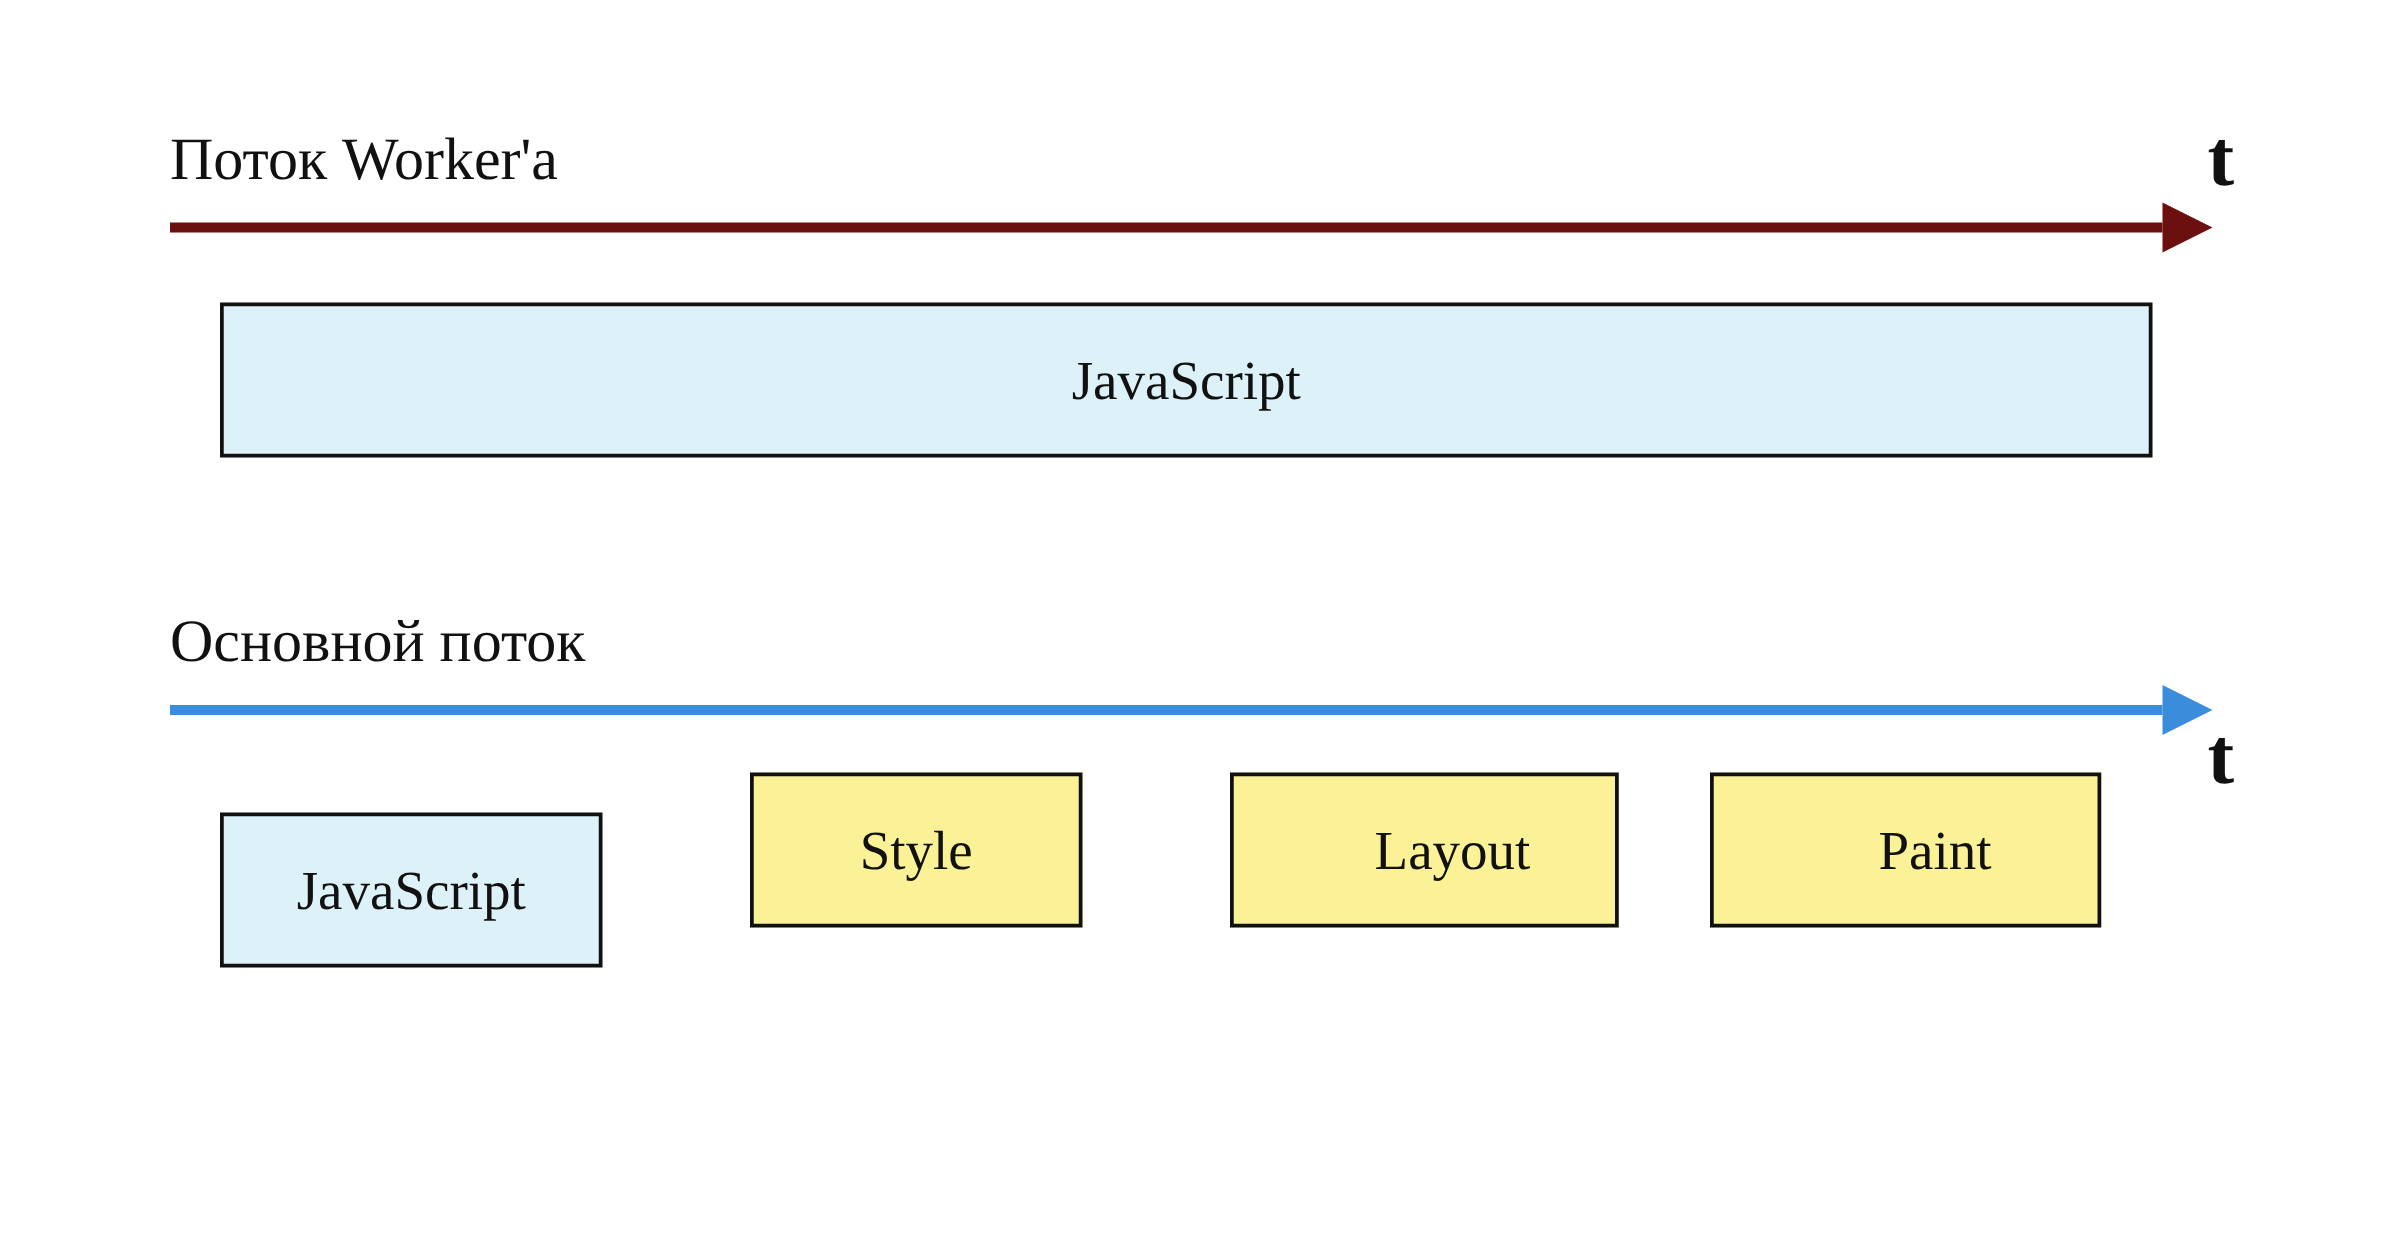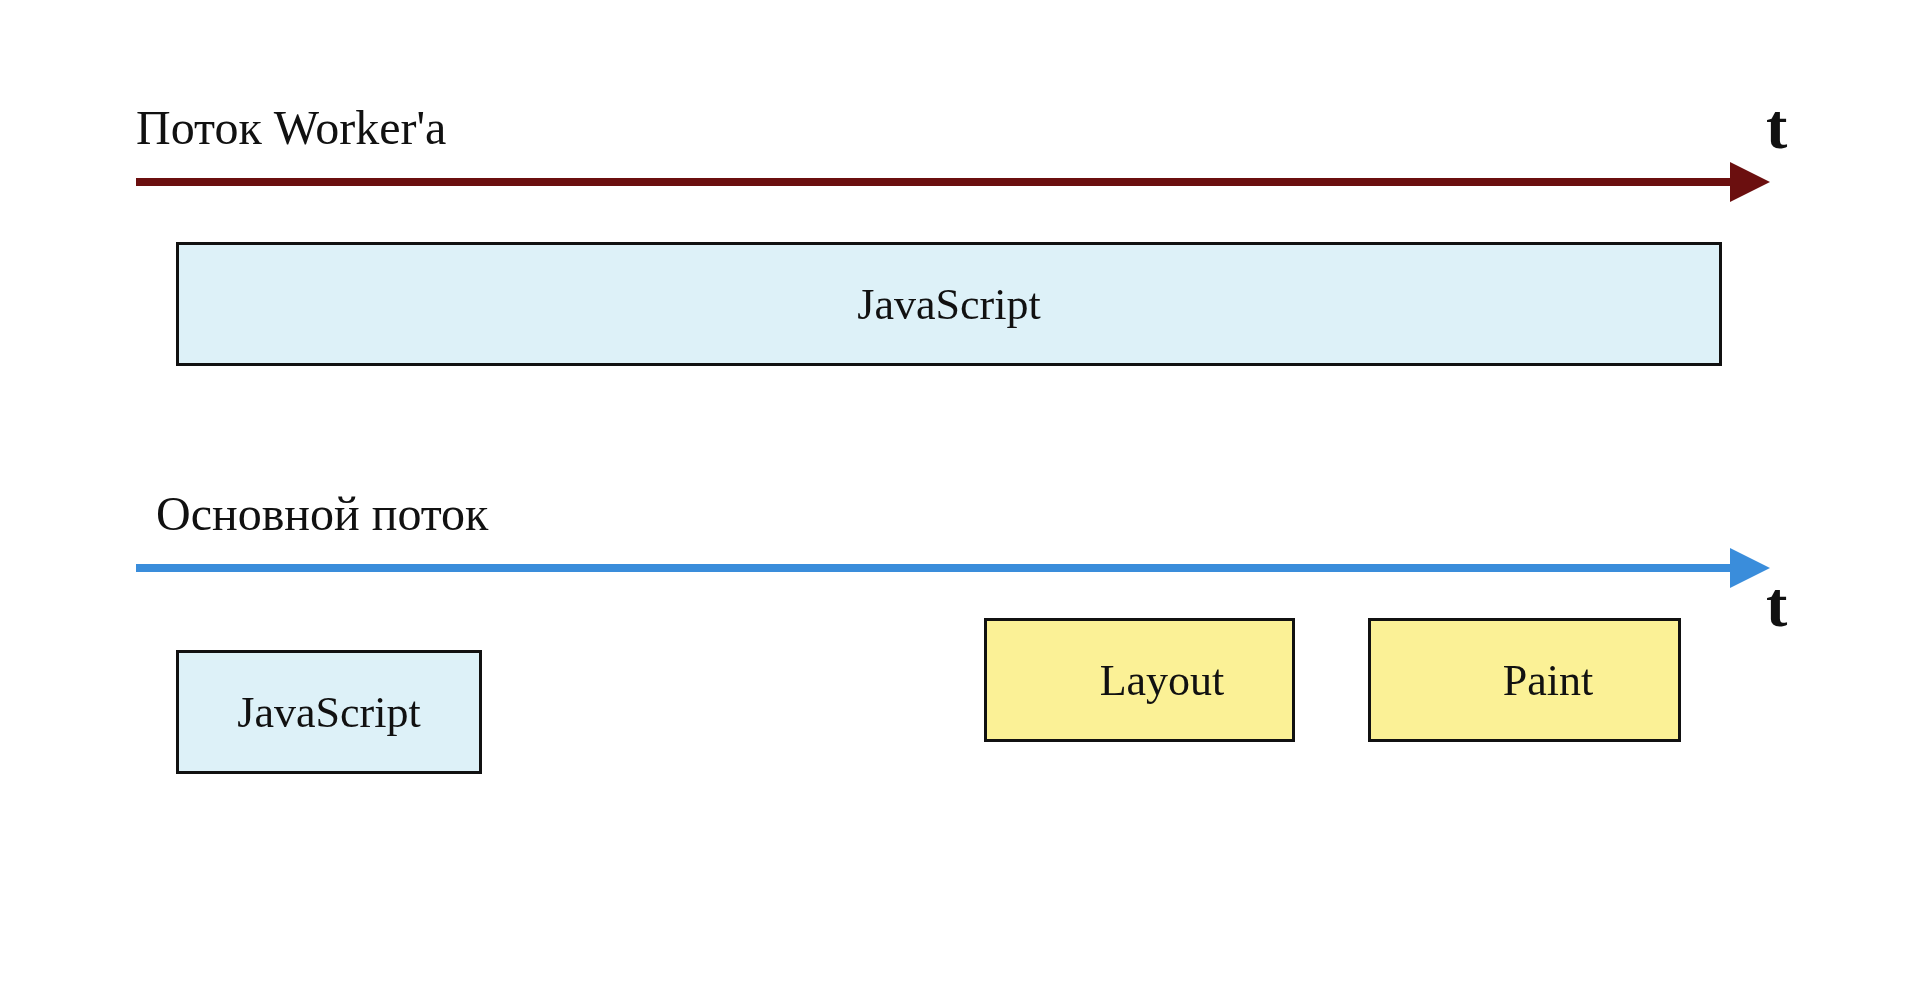--- a/index.html
+++ b/index.html
@@ -22,27 +22,30 @@
 <div class="canvas">
 
   <div class="label" style="left:136px;top:100px;">Поток Worker'а</div>
   <div class="t-label" style="left:1766px;top:90px;">t</div>
   <div class="arrow-line worker" style="left:136px;top:178px;width:1594px;"></div>
   <div class="arrow-head worker" style="left:1730px;top:162px;"></div>
   <div class="box js" style="left:176px;top:210px;width:1540px;height:118px;">
     <span>JavaScript</span>
   </div>
 
-  <div class="label" style="left:136px;top:486px;margin-left:20px;">Основной поток</div>
+  <div class="label" style="left:136px;top:486px;">Основной поток</div>
   <div class="arrow-line main" style="left:136px;top:564px;width:1594px;"></div>
   <div class="arrow-head main" style="left:1730px;top:548px;"></div>
   <div class="t-label" style="left:1766px;top:568px;">t</div>
 
   <div class="box js" style="left:176px;top:618px;width:300px;height:118px;">
     <span>JavaScript</span>
+  </div>
+  <div class="box yellow" style="left:600px;top:618px;width:260px;height:118px;">
+    <span>Style</span>
   </div>
   <div class="box yellow" style="left:984px;top:618px;width:260px;height:118px;padding-left:45px;">
     <span>Layout</span>
   </div>
   <div class="box yellow" style="left:1368px;top:618px;width:260px;height:118px;padding-left:47px;">
     <span>Paint</span>
   </div>
 </div>
 
 </body></html>

